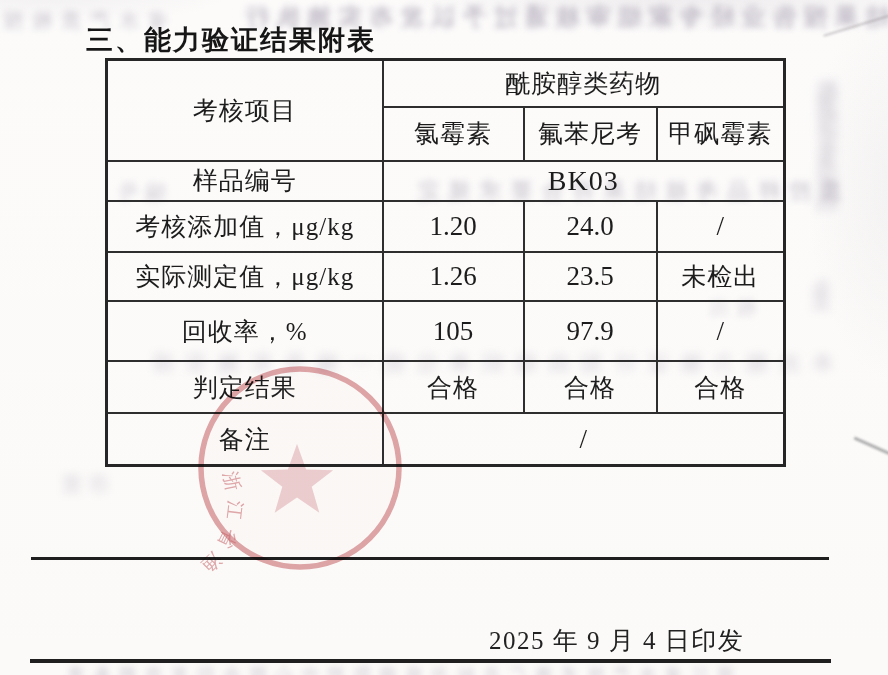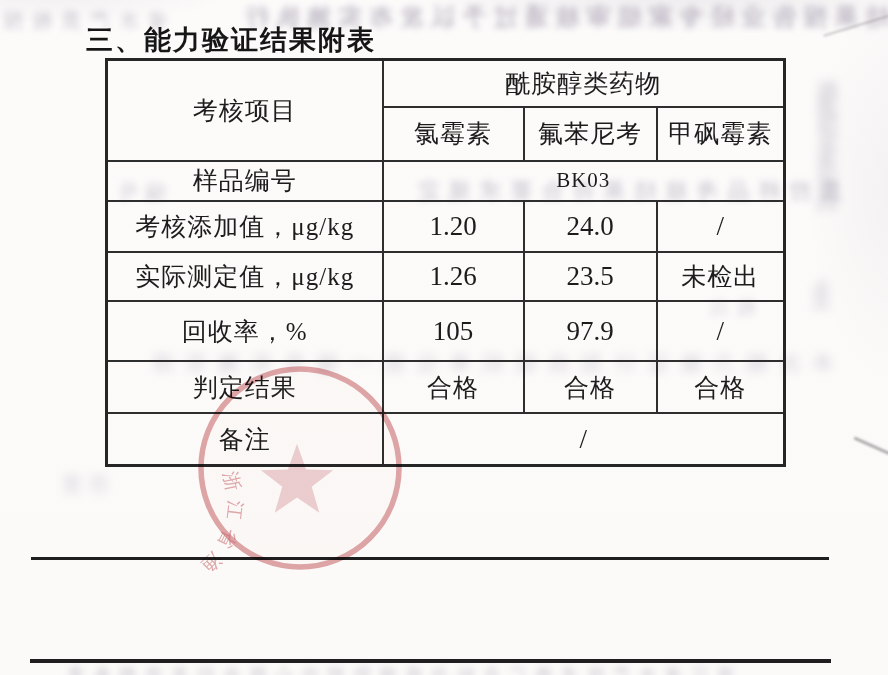--- a/index.html
+++ b/index.html
@@ -31,21 +31,21 @@
     position:absolute;left:105px;top:58px;z-index:2;
     width:678px;height:409px;border-collapse:collapse;table-layout:fixed;
     border:3px solid #262626;background:transparent;
   }
   table.results td{
     border:2px solid #2e2e2e;text-align:center;vertical-align:middle;
     padding:0;background:transparent;
   }
   td.zh{font-size:25px;letter-spacing:1px;}
   td.val{font-size:27px;border-radius:11px;}
-  td.big{font-size:21px;letter-spacing:1px;}
+  td.big{font-size:28px;letter-spacing:1px;}
   tr.r-group{height:47px;} tr.r-sub{height:54px;}
   tr.r0{height:40px;} tr.r1{height:51px;margin-left:20px;} tr.r2{height:49px;}
   tr.r3{height:60px;} tr.r4{height:52px;} tr.r5{height:52px;}
   
   .stamp{
     position:absolute;left:194px;top:362px;width:212px;height:212px;z-index:3;
     filter:blur(.7px);opacity:.9;mix-blend-mode:multiply;pointer-events:none;
   }
   
   .rule{position:absolute;z-index:2;background:#1f1f1f;}
@@ -136,15 +136,16 @@
       <path id="sealArc" d="M 26 106 A 80 80 0 1 1 25.9 105.8" fill="none"></path>
     </defs>
     <circle cx="106" cy="106" r="99" fill="rgba(222,158,162,0.05)" stroke="#c5555c" stroke-width="5.5" opacity="0.58"></circle>
     <polygon points="103,82 112.1,107.5 139.1,108.3 117.7,124.8 125.3,150.7 103,135.5 80.7,150.7 88.3,124.8 66.9,108.3 93.9,107.5" fill="#dc9aa0" opacity="0.5"></polygon>
     <text font-family="Liberation Serif, DejaVu Serif, serif" font-size="19" letter-spacing="8" fill="#c5555c" opacity="0.55">
       <textPath href="#sealArc" startOffset="6">浙江省渔业检验检测与疫病防控中心</textPath>
     </text>
   </svg>
 
   <div class="rule rule-top"></div>
+  <div class="footer-date">2025 年 9 月 4 日印发</div>
   <div class="rule rule-bottom"></div>
 
 </div>
 
 </body></html>

